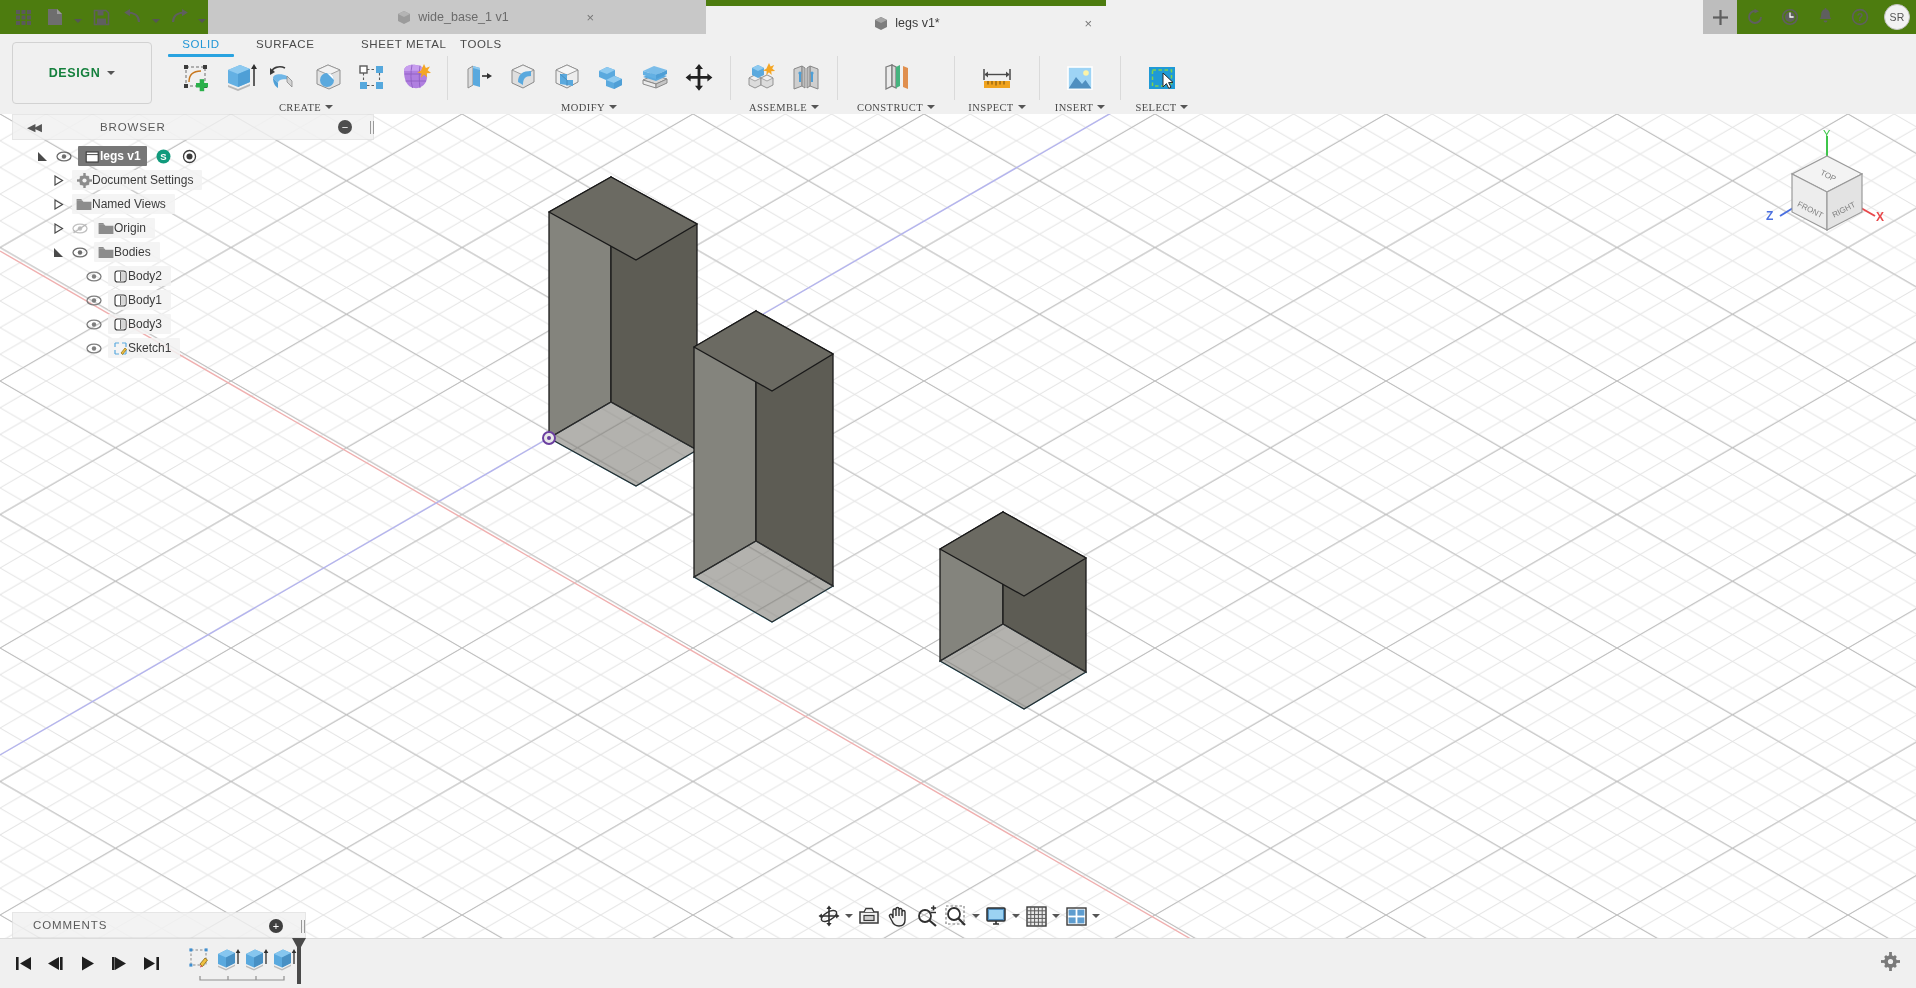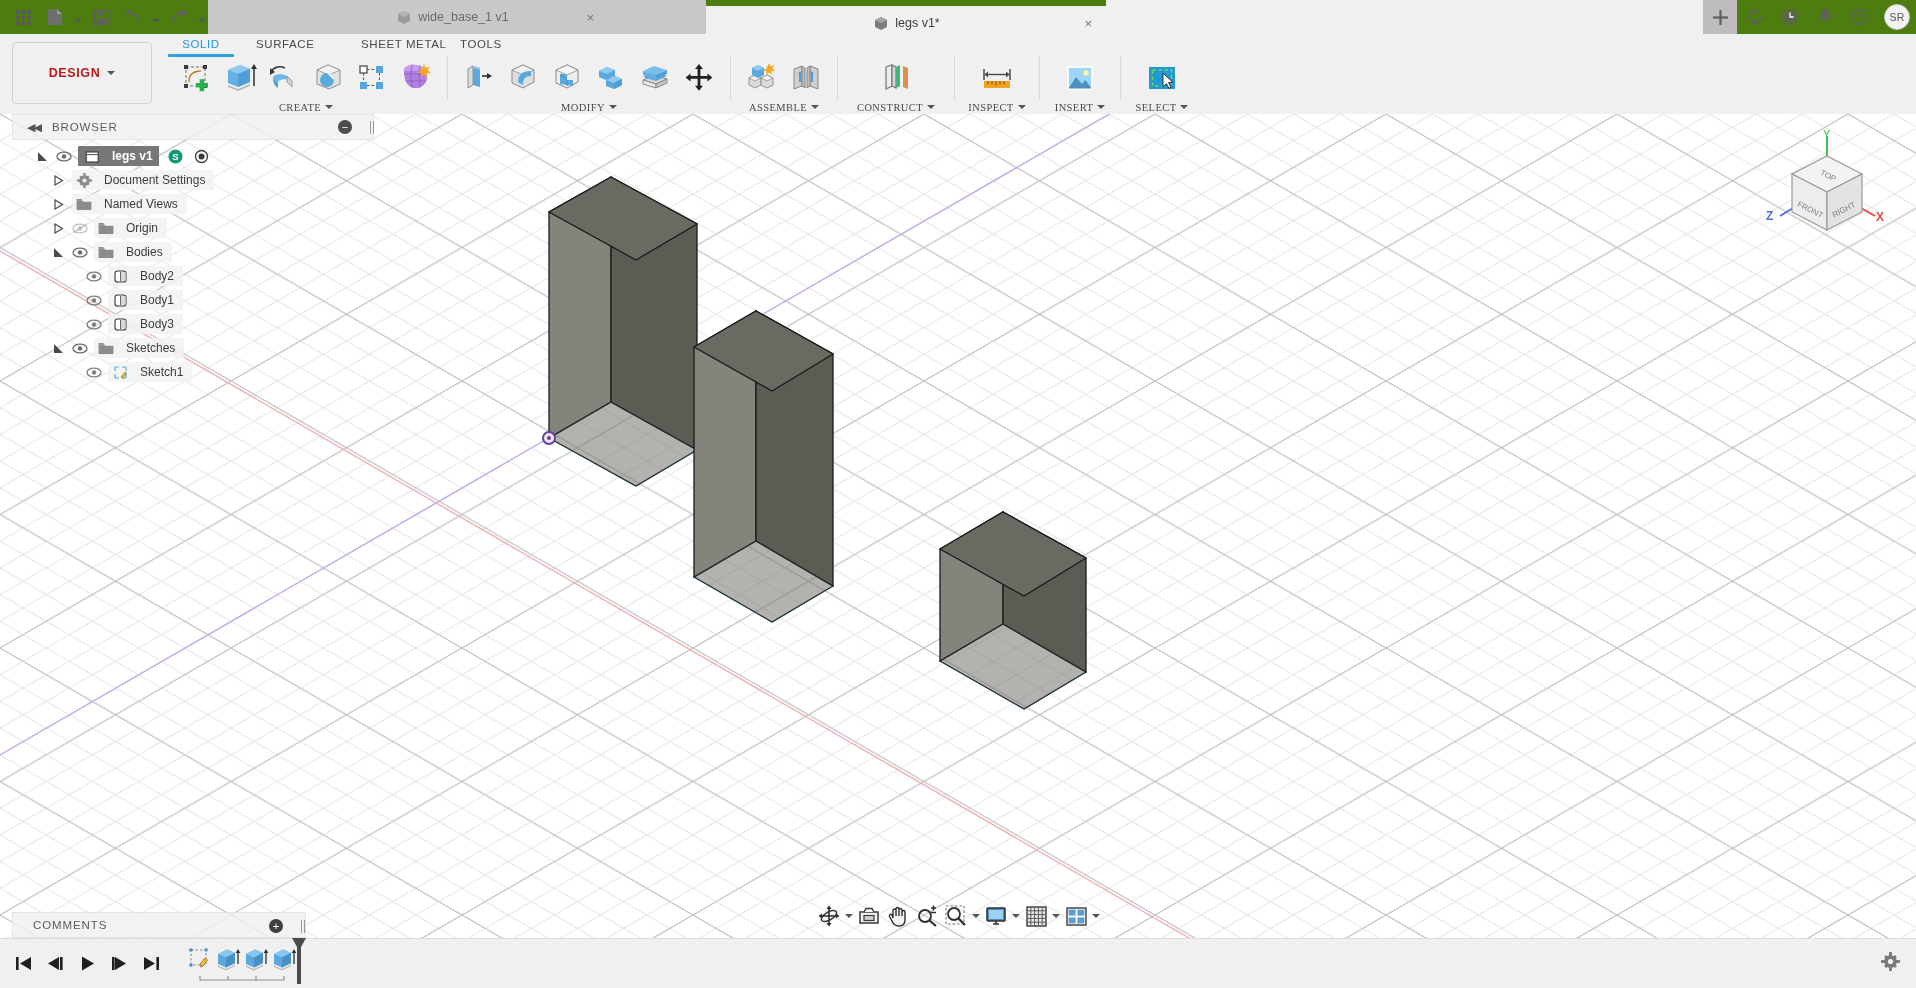--- a/index.html
+++ b/index.html
@@ -48,21 +48,21 @@
   }
 
   
   .ribbon {
     position:absolute; left:0; top:34px; width:1916px; height:80px;
     background:#f0f0f0; display:flex; align-items:flex-start;
   }
   .design-box {
     margin:8px 0 0 12px; width:140px; height:62px; border:1px solid #d2d2d2; border-radius:4px;
     background:#f0f0f0; display:flex; align-items:center; justify-content:center; gap:7px; cursor:pointer;
-    font-size:12.5px; color:#b91c1c; letter-spacing:.6px; font-weight:bold;
+    font-size:12.5px; color:#15803d; letter-spacing:.6px; font-weight:bold;
   }
   .rtab-wrap { position:absolute; top:4px; display:flex; flex-direction:column; align-items:center; cursor:pointer; }
   .rtab-wrap .lbl { font-size:11.5px; letter-spacing:.6px; color:#4a4a4a; }
   .rtab-wrap.sel .lbl { color:#2196d6; }
   .rtab-underline { margin-top:4px; height:3px; width:66px; background:#29a3e0; border-radius:1px; }
 
   .panels { position:absolute; left:160px; top:22px; height:58px; display:flex; align-items:flex-start;font-family:Liberation Serif, serif; }
   .panel { display:flex; flex-direction:column; align-items:center; height:58px; position:relative; }
   .panel-row { display:flex; align-items:center; height:44px; padding:0 4px; }
   .panel-lbl {
@@ -80,35 +80,35 @@
 
   
   .browser {
     position:absolute; left:12px; top:0px; width:362px;
     font-size:12px; color:#3c3c3c; z-index:20;
   }
   .browser-title {
     height:26px; background:rgba(240,240,240,.82); display:flex; align-items:center;
     padding-left:14px; gap:12px; border:1px solid rgba(0,0,0,.05);
   }
-  .browser-title .lbl { font-size:11.5px; letter-spacing:.9px; color:#5a5a5a; }
+  .browser-title .lbl { font-size:11.5px; letter-spacing:.9px; color:#5a5a5a;margin-left:48px; }
   .collapse-icon { color:#555; font-size:11px; letter-spacing:-2px; cursor:pointer; }
   .browser-grip { position:absolute; right:0; top:0; height:26px; width:8px;
      display:flex;align-items:center;justify-content:center; }
   .grip-line { width:1px; height:13px; background:#9a9a9a; box-shadow:3px 0 0 #9a9a9a; }
   .minus-btn { width:14px;height:14px;border-radius:50%;background:#4d4d4d;color:#fff;
      display:flex;align-items:center;justify-content:center;font-size:11px;line-height:1;
      position:absolute; right:22px; top:6px; cursor:pointer; }
 
   .tree { margin-top:4px; }
   .trow {
     height:24px; display:flex; align-items:center; gap:6px; cursor:pointer;
     padding-left:4px;
   }
-  .trow .hl { background:rgba(242,242,242,.85); display:flex; align-items:center; gap:12px;
+  .trow .hl { background:rgba(242,242,242,.85); display:flex; align-items:center; gap:0;
     height:20px; padding:0 9px 0 4px; border-radius:1px; }
   .trow .hl.sel { background:#777777; color:#fff; padding:0 6px; }
   .tw { width:16px; height:16px; display:flex; align-items:center; justify-content:center; }
   .tlabel { white-space:nowrap; font-size:12px; }
 
   
   .comments {
     position:absolute; left:12px; bottom:12px; width:294px; height:26px;
     background:rgba(240,240,240,.82); display:flex; align-items:center; padding-left:20px;
     border:1px solid rgba(0,0,0,.05); z-index:20;
@@ -803,42 +803,20 @@
               <svg width="15" height="15" viewBox="0 0 15 15">
                   <rect x="2" y="2" width="11" height="11" rx="2.6" fill="#fff" stroke="#3a3a3a" stroke-width="1.1"></rect>
                   <path d="M7.5 3 v9" stroke="#3a3a3a" stroke-width=".9"></path>
                   <path d="M7.8 3.2 h4.8 v8.6 h-4.8z" fill="#d7d7d7"></path>
                 </svg>
             </span>
             <span class="tlabel">Body3</span>
           </span>
         </div>
 
-        <div class="trow" style="padding-left:38px;">
-          <span class="tw">
-            <svg width="11" height="11" viewBox="0 0 11 11">
-                <path d="M1 1 L10 10 H1 z" fill="#4a4a4a"></path>
-              </svg>
-          </span>
-          <span class="tw">
-            <svg width="16" height="11" viewBox="0 0 16 11">
-                <ellipse cx="8" cy="5.5" rx="7" ry="4.4" fill="none" stroke="#6d6d6d" stroke-width="1.3"></ellipse>
-                <circle cx="8" cy="5.5" r="2.2" fill="#6d6d6d"></circle>
-              </svg>
-          </span>
-          <span class="hl">
-            <span class="tw">
-              <svg width="16" height="13" viewBox="0 0 16 13">
-                  <path d="M0.6 2.2 h5.4 l1.4 1.6 h8 V12 H0.6 z" fill="#8c8c8c"></path>
-                  <path d="M0.6 1 h5 v1.4 h-5z" fill="#8c8c8c"></path>
-                </svg>
-            </span>
-            <span class="tlabel">Sketches</span>
-          </span>
-        </div>
 
         <div class="trow" style="padding-left:74px;">
           <span class="tw">
             <svg width="16" height="11" viewBox="0 0 16 11">
                 <ellipse cx="8" cy="5.5" rx="7" ry="4.4" fill="none" stroke="#7e7e7e" stroke-width="1.3"></ellipse>
                 <circle cx="8" cy="5.5" r="2.2" fill="#7e7e7e"></circle>
               </svg>
           </span>
           <span class="hl">
             <span class="tw">

